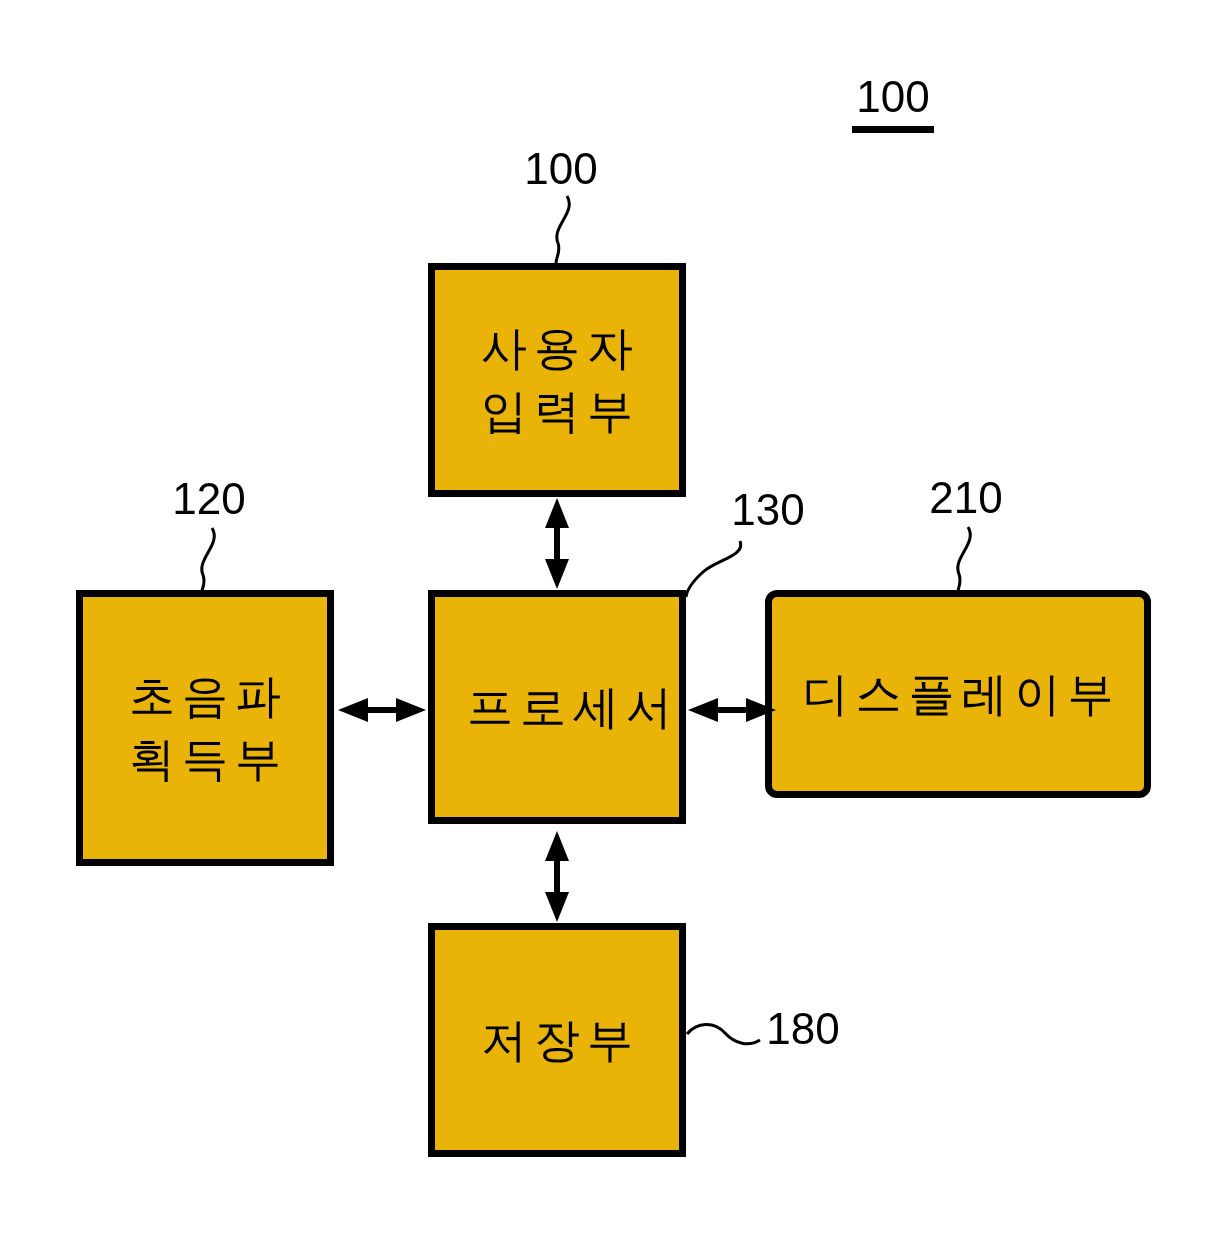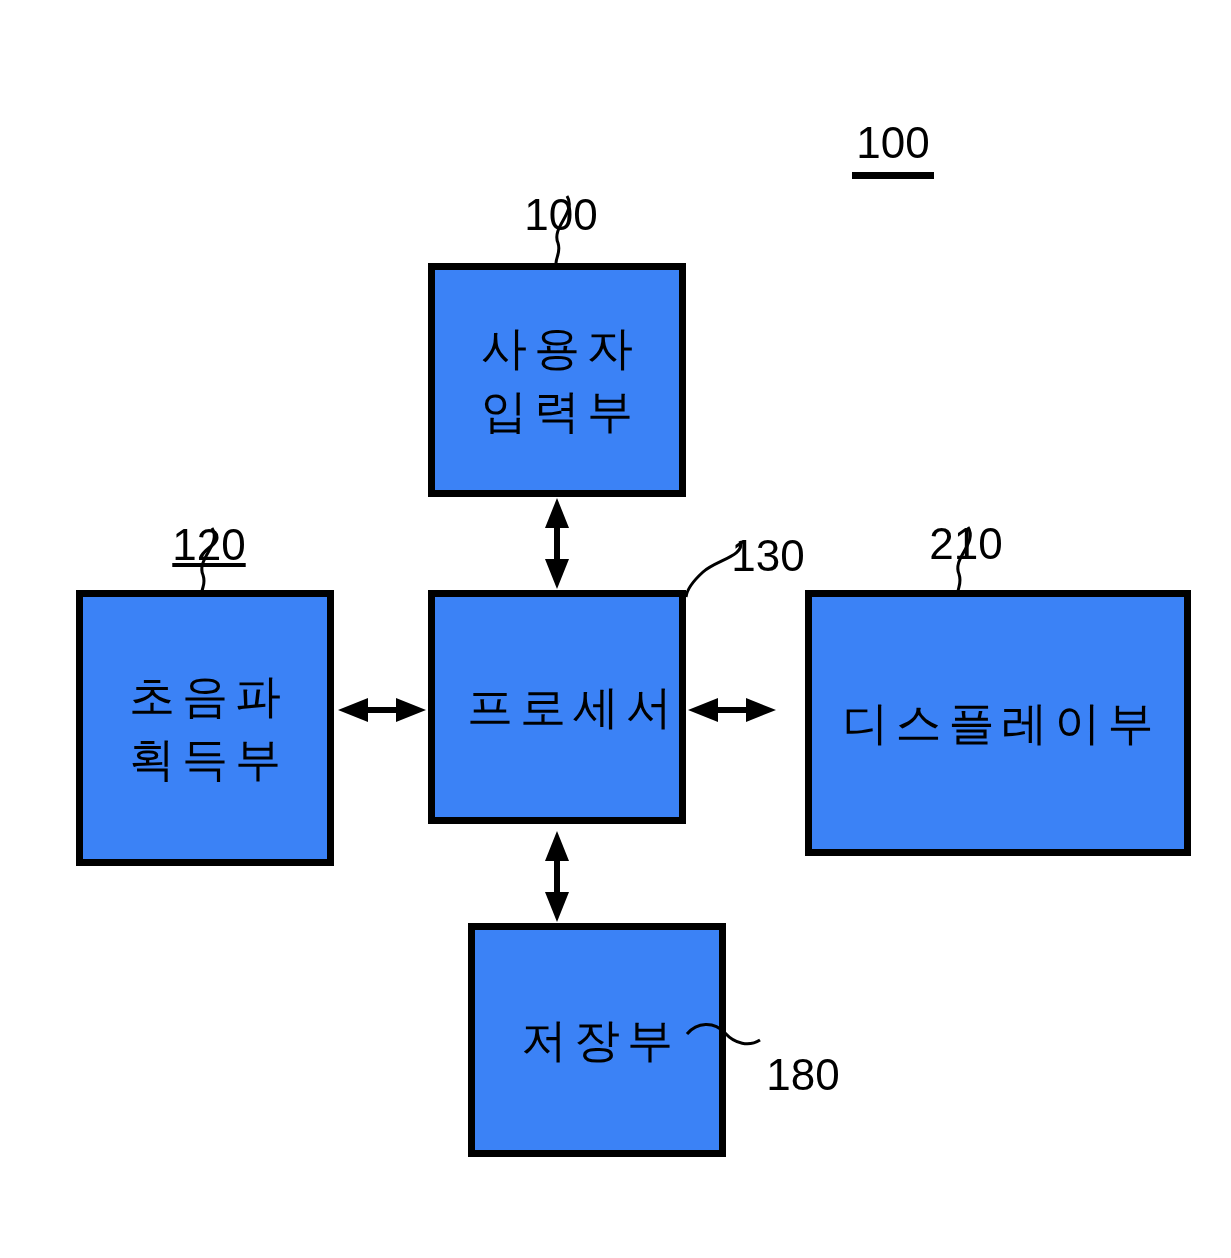--- a/index.html
+++ b/index.html
@@ -12,57 +12,56 @@
     width: 1231px;
     height: 1258px;
     background: #ffffff;
     font-family: "Liberation Sans", "DejaVu Sans", sans-serif;
     color: #000000;
     overflow: hidden;
   }
   .block {
     position: absolute;
     border: 7px solid #000000;
-    background: #3b82f6;
+    background: #eab308;
     display: flex;
     flex-direction: column;
     align-items: center;
     justify-content: center;
     box-sizing: border-box;
   }
   .block .line {
     font-size: 46px;
     line-height: 63px;
     letter-spacing: 7px;
     text-indent: 7px; 
     white-space: nowrap;
     font-weight: 400;
   }
   #block-user-input   { left: 428px; top: 263px; width: 258px; height: 234px; }
   #block-ultrasound   { left:  76px; top: 590px; width: 258px; height: 276px; }
   #block-processor    { left: 428px; top: 590px; width: 258px; height: 234px; align-items: flex-end; }
-  #block-display      { left: 805px; top: 590px; width: 386px; height: 266px; }
-  #block-storage      { left: 428px; top: 923px; width: 258px; height: 234px; margin-left: 40px; }
+  #block-display      { left: 765px; top: 590px; width: 386px; height: 208px; border-radius: 12px; }
+  #block-storage      { left: 428px; top: 923px; width: 258px; height: 234px; }
 
   .ref-num {
     position: absolute;
     font-size: 44px;
     line-height: 46px;
     font-weight: 400;
     text-align: center;
     white-space: nowrap;
-    margin-top: 46px;
   }
   #fig-num {
     left: 852px; top: 74px; width: 82px;
     padding-bottom: 6px;
     border-bottom: 7px solid #000000;
   }
   #ref-110 { left: 516px; top: 146px; width: 90px; }
-  #ref-120 { left: 164px; top: 476px; width: 90px; text-decoration: underline; }
+  #ref-120 { left: 164px; top: 476px; width: 90px; }
   #ref-130 { left: 723px; top: 487px; width: 90px; }
   #ref-150 { left: 921px; top: 475px; width: 90px; }
   #ref-140 { left: 758px; top: 1006px; width: 90px; }
 
   #wires {
     position: absolute;
     left: 0; top: 0;
     width: 1231px;
     height: 1258px;
     pointer-events: none;

